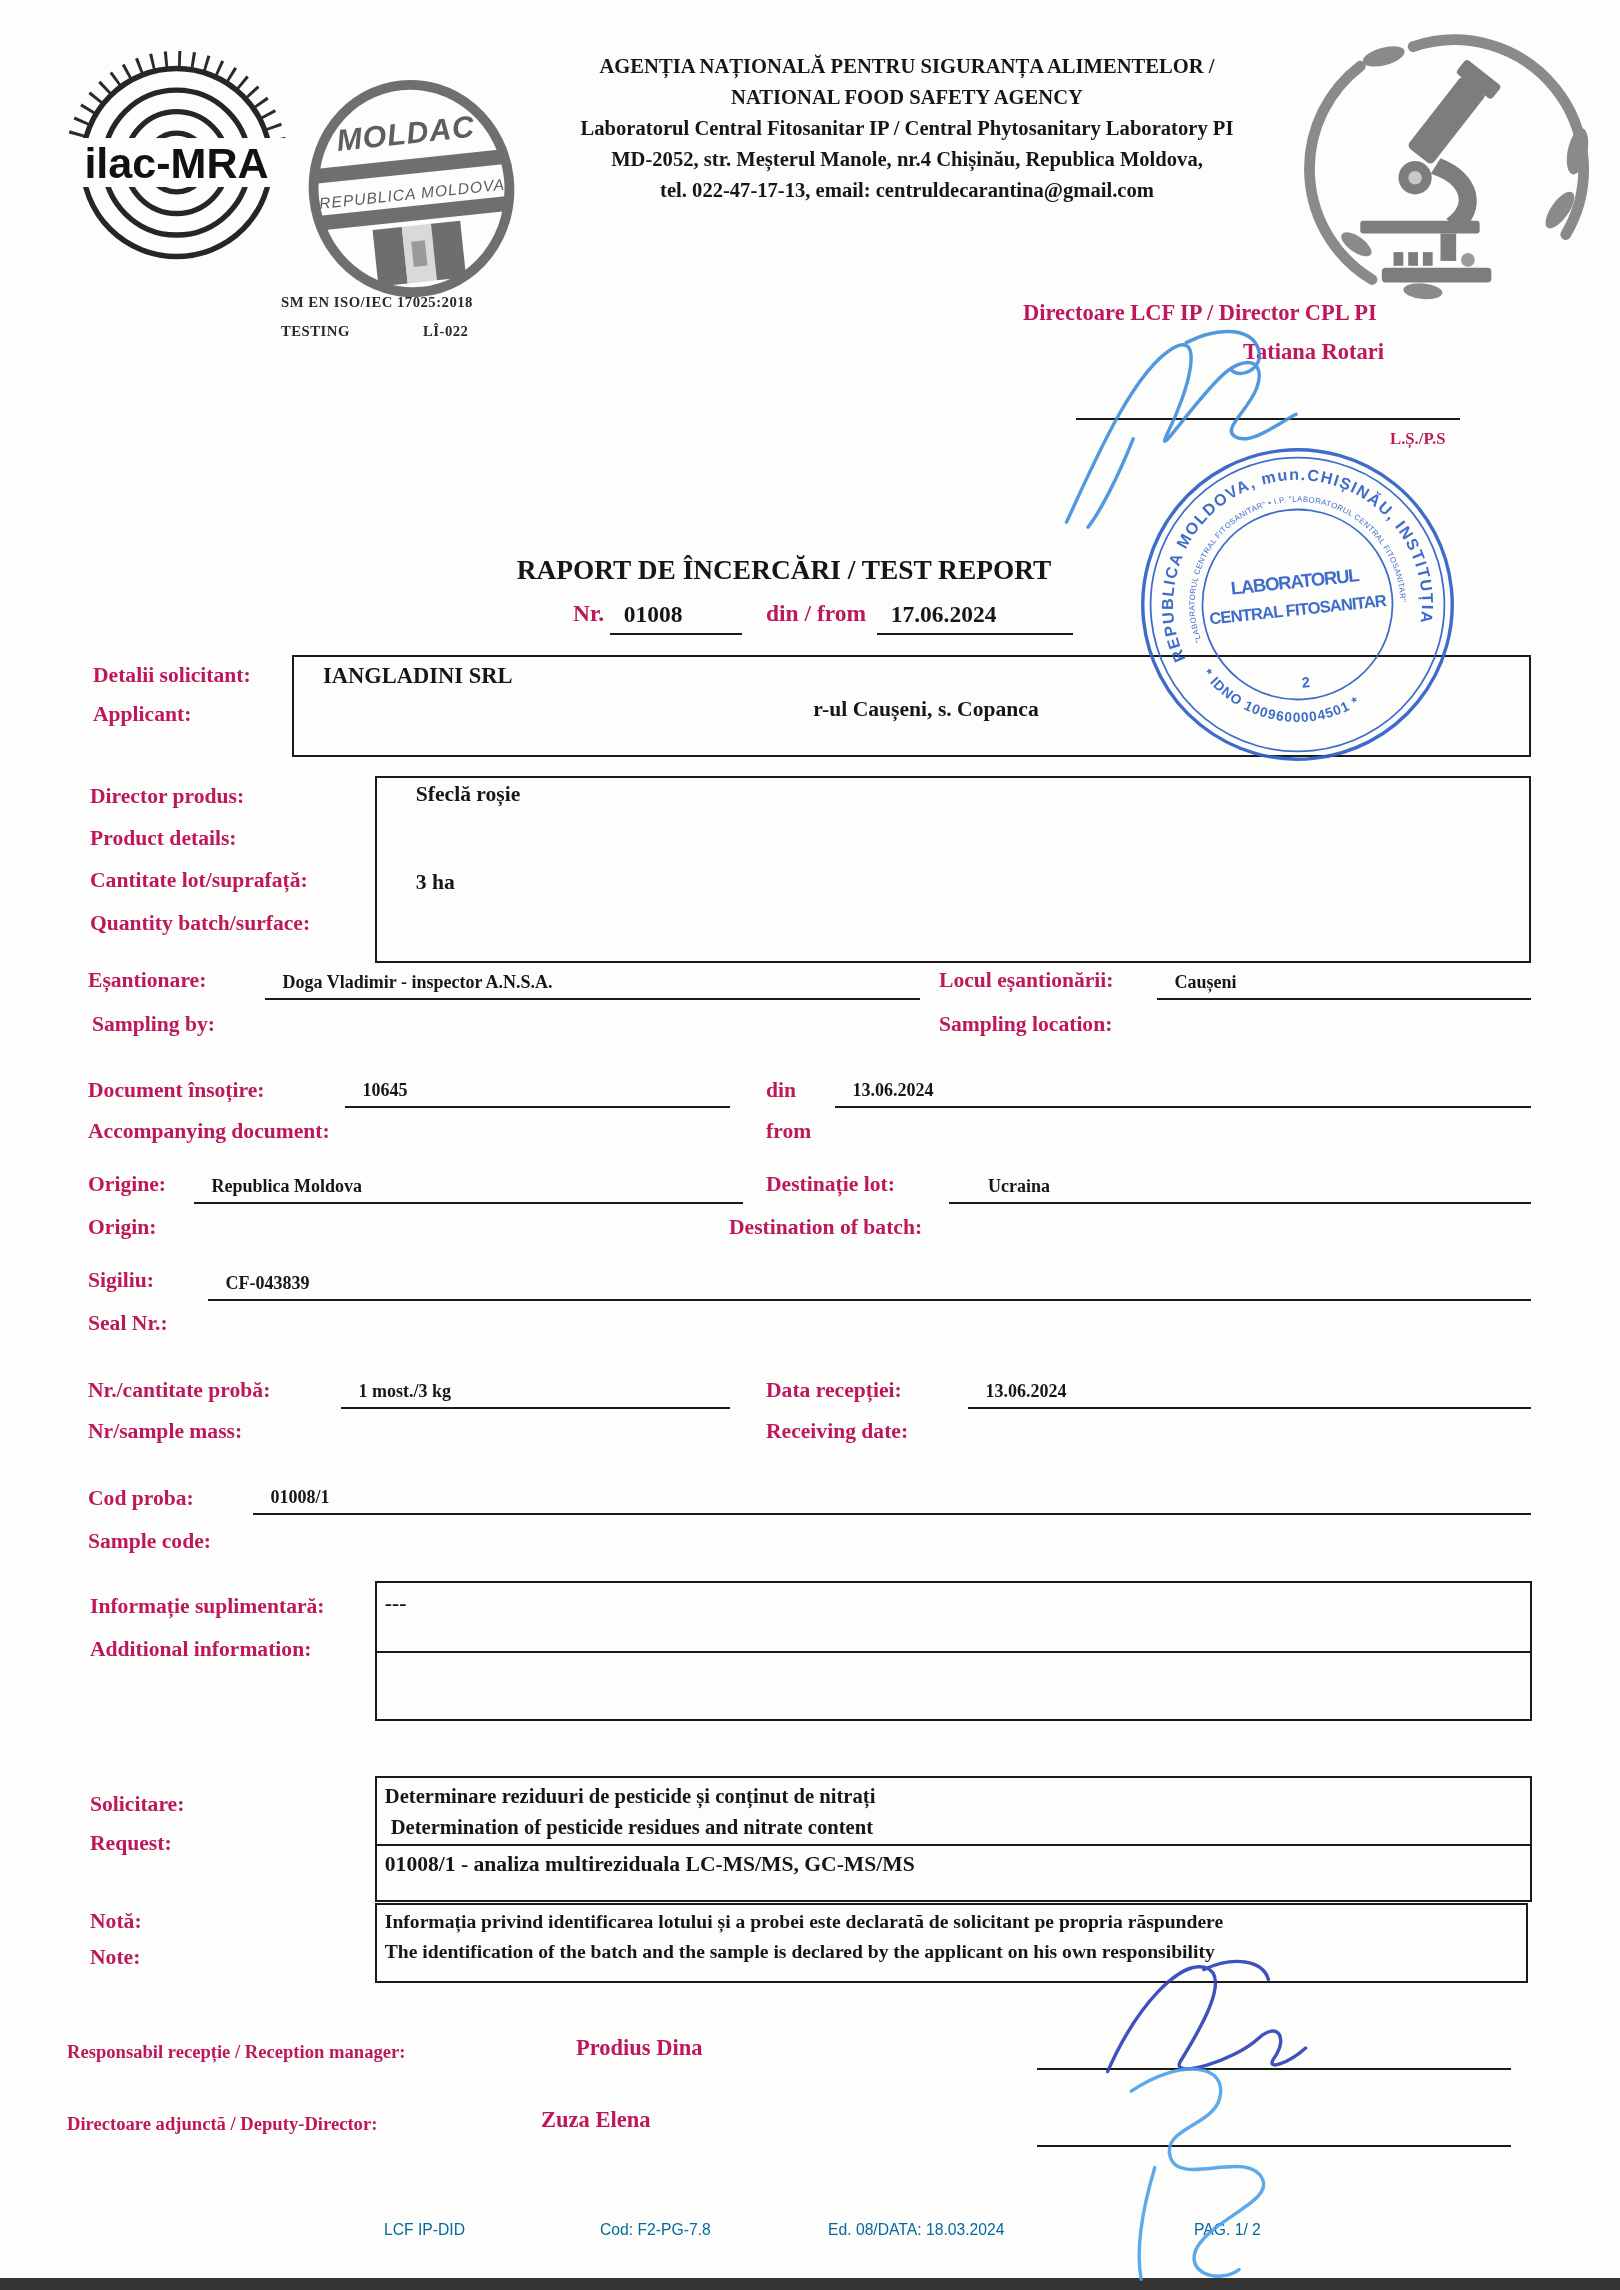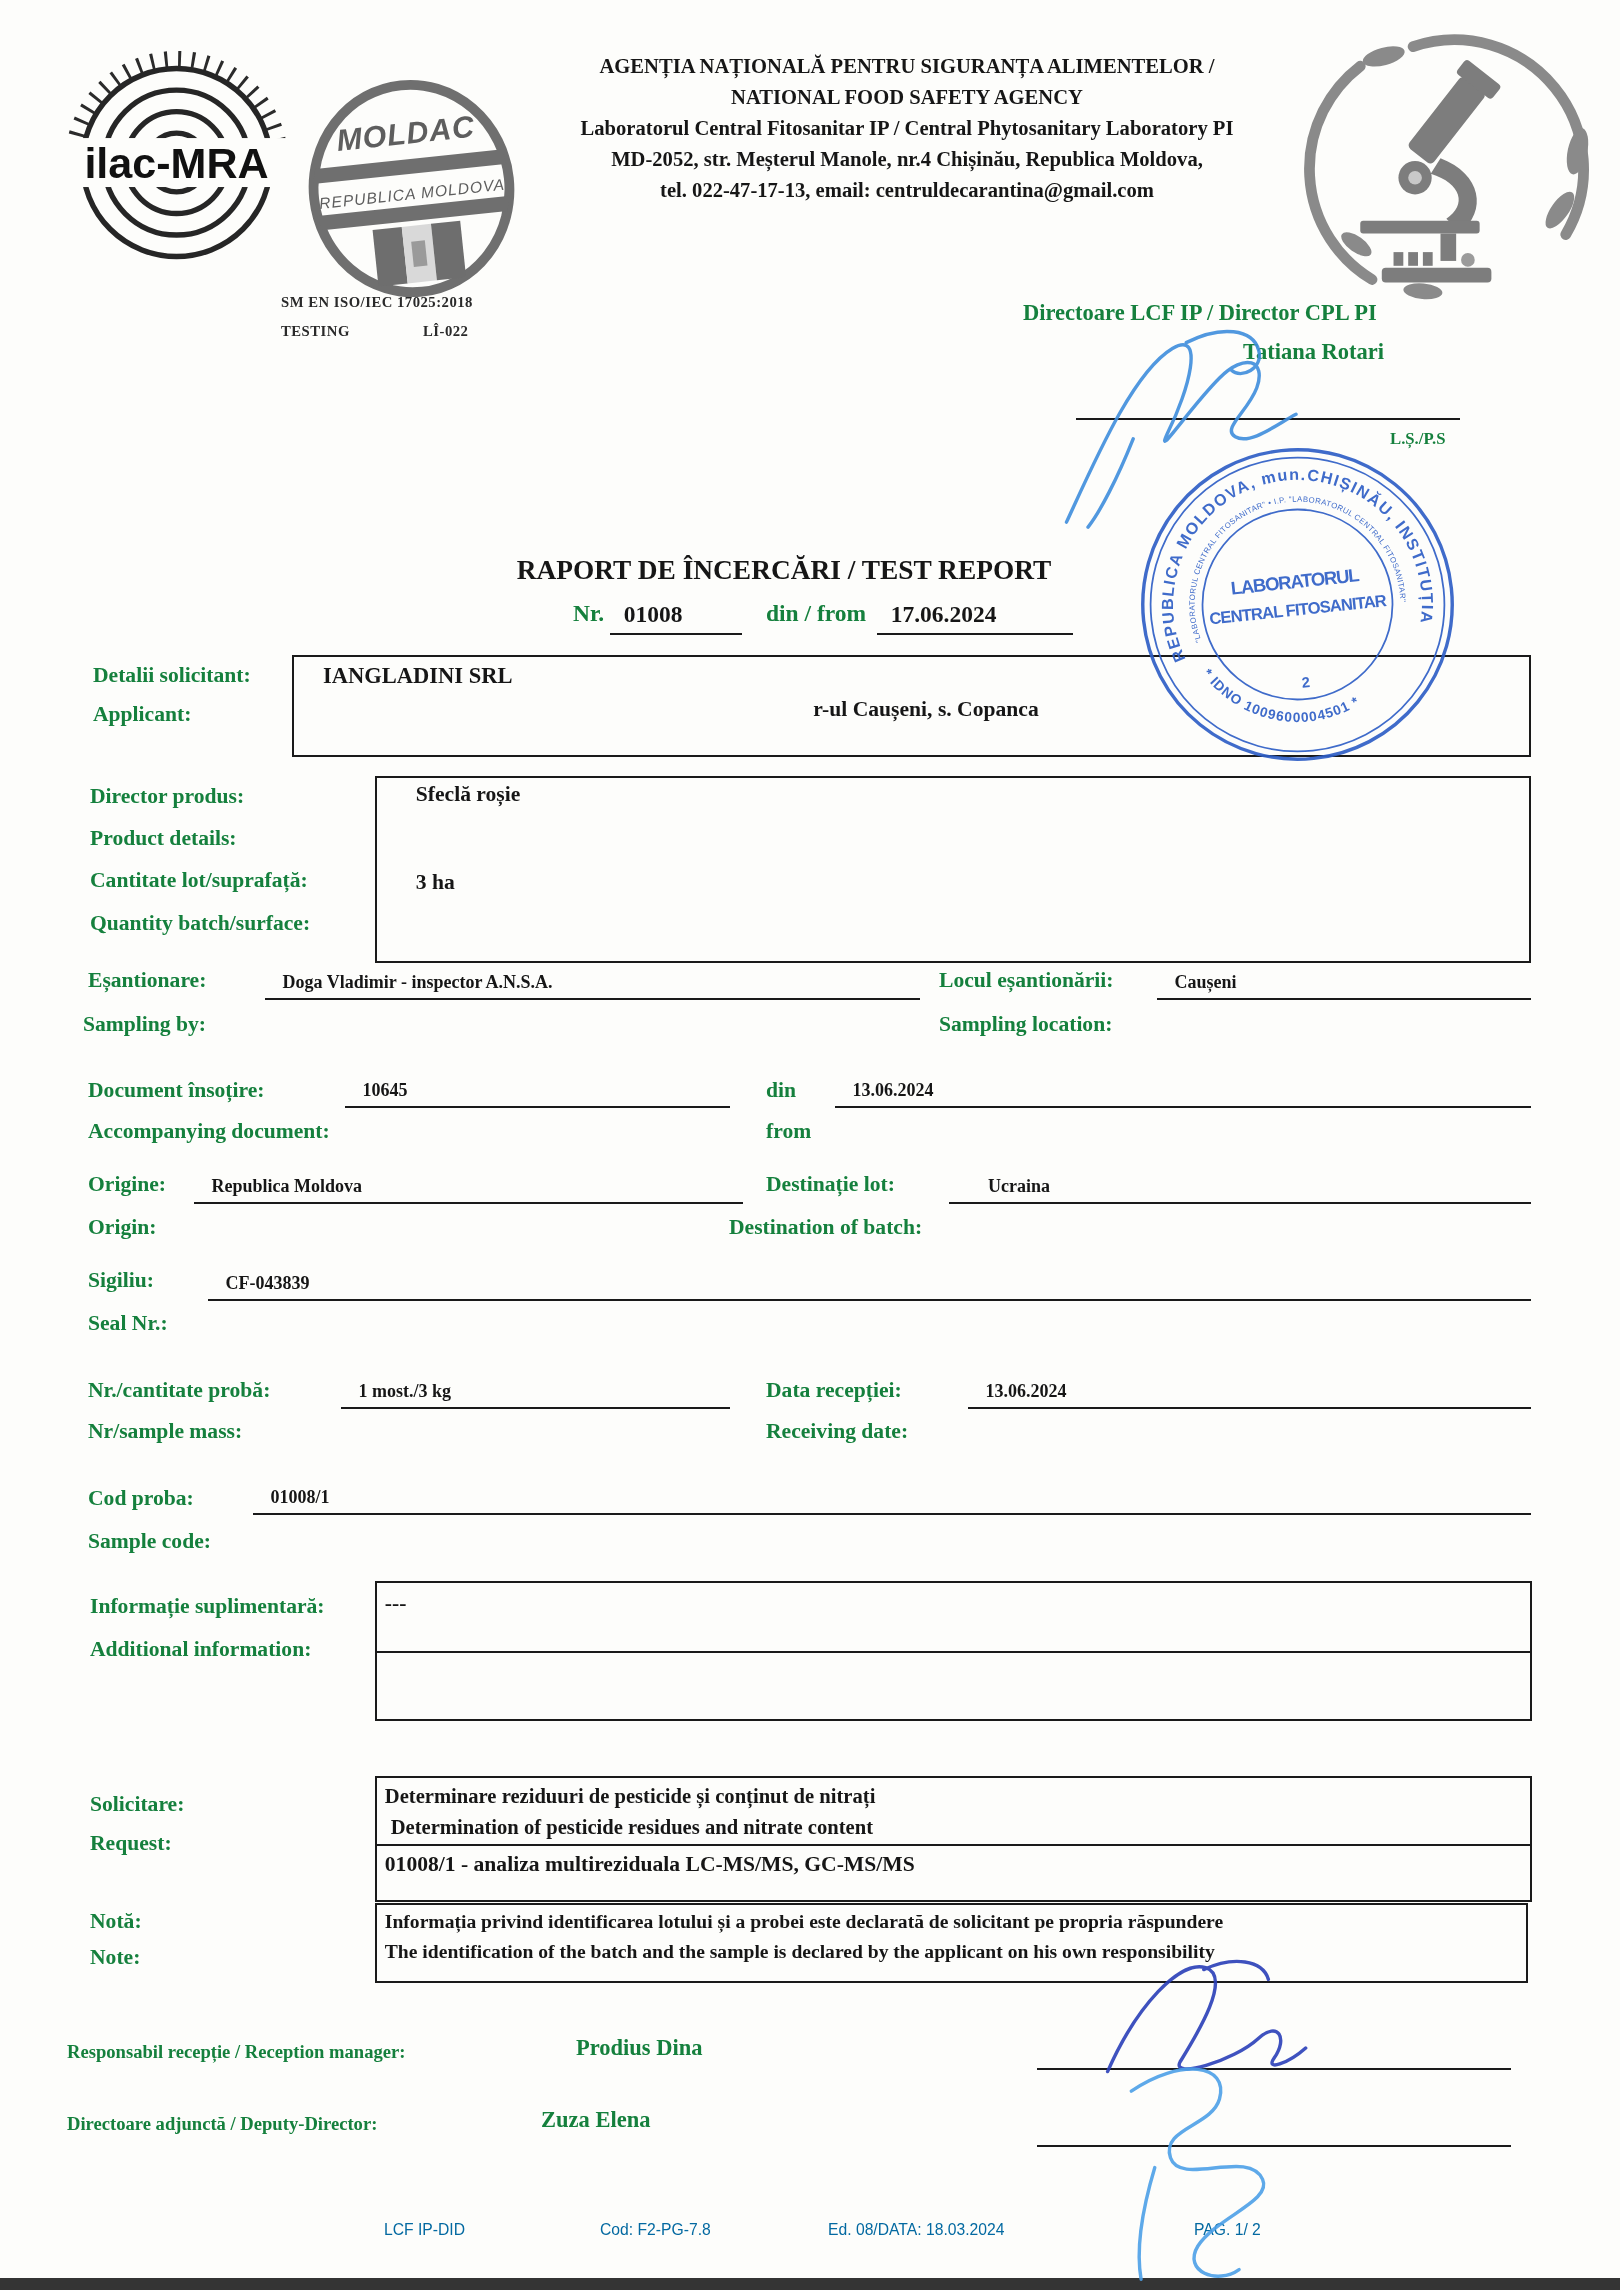--- a/index.html
+++ b/index.html
@@ -1,18 +1,18 @@
 <!DOCTYPE html>
 <html><head>
 <meta charset="utf-8">
 <style>
   html,body{margin:0;padding:0;}
   body{width:1620px;height:2291px;position:relative;background:#e9e9e9;font-family:"Liberation Serif",serif;}
   .page{position:absolute;left:0;top:0;width:1620px;height:2291px;background:#fdfdfb;overflow:hidden;color:#161616;}
-  .lbl{position:absolute;font-weight:700;font-size:21.6px;white-space:nowrap;color:#15803d;z-index:2;}
+  .lbl{position:absolute;font-weight:700;font-size:21.6px;white-space:nowrap;color:#be185d;z-index:2;}
   .sm{font-size:18.6px;}
   .uline{position:absolute;border-bottom:2.9px solid #1a1a1a;display:flex;align-items:flex-end;padding:0 3.9px 4.9px 17.6px;box-sizing:border-box;font-weight:700;font-size:18px;height:45px;white-space:nowrap;z-index:2;}
   .bx{position:absolute;border:2.9px solid #1a1a1a;box-sizing:border-box;z-index:1;background:transparent;}
   .bxt{font-weight:700;font-size:21.6px;padding-left:29px;white-space:nowrap;}
   .hdr{position:absolute;left:510px;top:51px;width:794px;text-align:center;font-weight:700;font-size:20.6px;line-height:31px;z-index:2;}
   .title{position:absolute;left:392px;top:555px;width:784px;text-align:center;font-weight:700;font-size:27.4px;z-index:2;}
   .accred{position:absolute;font-weight:700;font-size:14.7px;letter-spacing:0.5px;color:#2a2a2a;z-index:2;}
   .footer{position:absolute;top:2221px;font-size:15.7px;font-family:"Liberation Sans",sans-serif;color:#0369a1;z-index:2;white-space:nowrap;}
   .stamp{position:absolute;left:1125px;top:439px;width:345px;height:331px;z-index:5;opacity:.92;}
   .sig{position:absolute;z-index:6;}
@@ -151,21 +151,21 @@
   <span class="lbl" style="left:90px;top:826px;">Product details:</span>
   <span class="lbl" style="left:90px;top:868px;">Cantitate lot/suprafață:</span>
   <span class="lbl" style="left:90px;top:911px;">Quantity batch/surface:</span>
   <div class="bx" style="left:375px;top:776px;width:1156px;height:187px;padding-left:31px;">
     <div class="bxt" style="padding-top:3.9px;padding-left:7.8px;">Sfeclă roșie</div>
     <div class="bxt" style="padding-top:63px;padding-left:7.8px;">3 ha</div>
   </div>
 
   <span class="lbl" style="left:88px;top:968px;">Eșantionare:</span>
   <div class="uline" style="left:265px;top:955px;width:655px;">Doga Vladimir - inspector A.N.S.A.</div>
-  <span class="lbl" style="left:83px;top:1012px;">Sampling by:</span>
+  <span class="lbl" style="left:92px;top:1012px;">Sampling by:</span>
   <span class="lbl" style="left:939px;top:968px;">Locul eșantionării:</span>
   <div class="uline" style="left:1157px;top:955px;width:374px;">Caușeni</div>
   <span class="lbl" style="left:939px;top:1012px;">Sampling location:</span>
 
   <span class="lbl" style="left:88px;top:1078px;">Document însoțire:</span>
   <div class="uline" style="left:345px;top:1063px;width:385px;">10645</div>
   <span class="lbl" style="left:766px;top:1078px;">din</span>
   <div class="uline" style="left:835px;top:1063px;width:696px;">13.06.2024</div>
   <span class="lbl" style="left:88px;top:1119px;">Accompanying document:</span>
   <span class="lbl" style="left:766px;top:1119px;">from</span>

